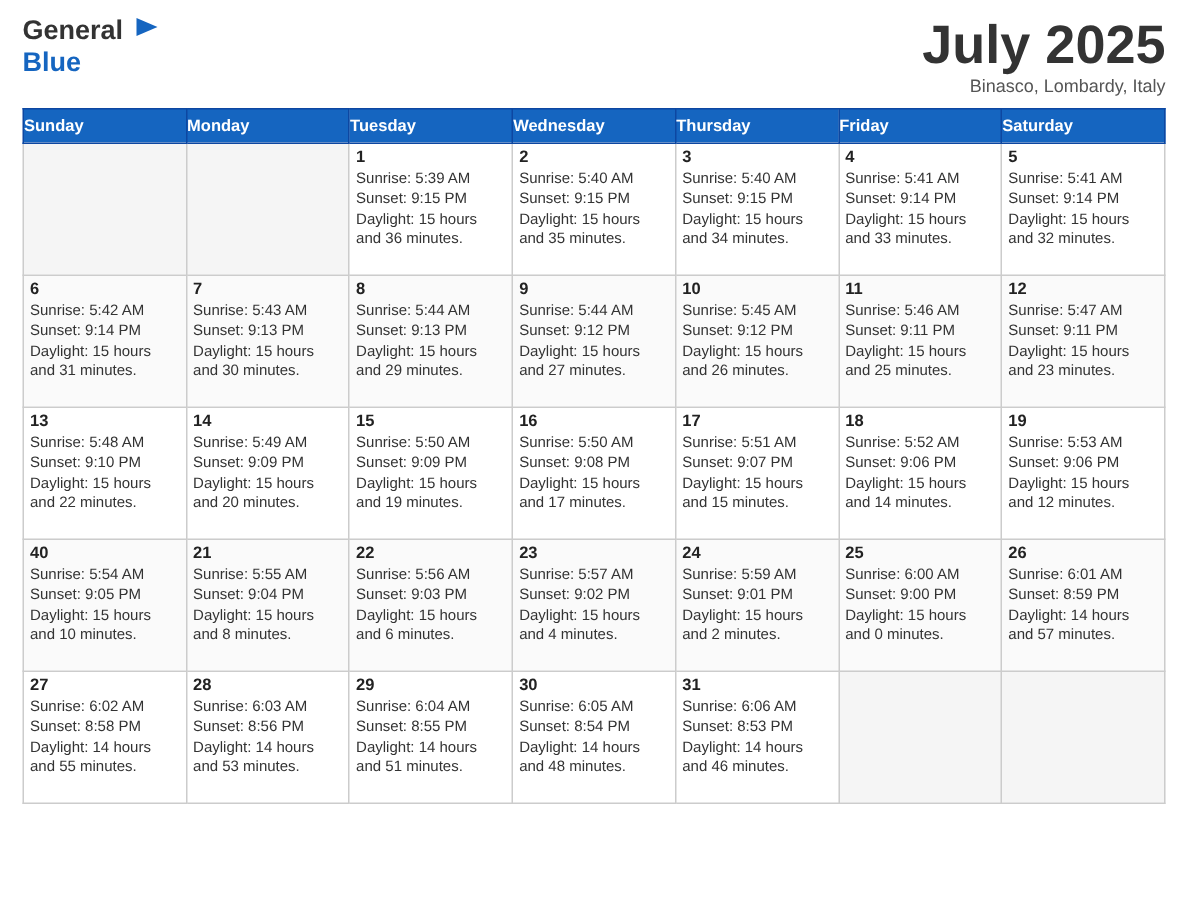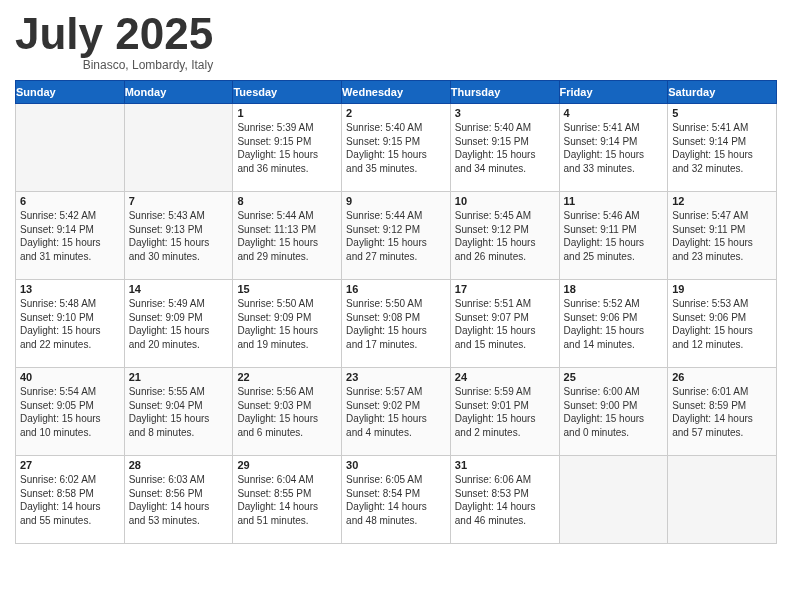--- a/index.html
+++ b/index.html
@@ -35,21 +35,21 @@
     .logo-blue { color: #1565c0; }
     .logo-icon {
       width: 18px;
       height: 22px;
       margin-left: 2px;
     }
     .title-block {
       text-align: right;
     }
     .month-title {
-      font-size: 44px;
+      font-size: 36px;
       font-weight: bold;
       color: #333;
       line-height: 1.1;
     }
     .location {
       font-size: 12px;
       color: #555;
     }
     .calendar {
       width: 100%;
@@ -90,20 +90,35 @@
     }
     tr:nth-child(even) td:not(.empty) {
       background: #fafafa;
     }
   </style>
 </head>
 <body>
 
 <div class="page">
   <div class="header">
+    <div class="logo">
+      <div>
+        <div style="display:flex;align-items:center;">
+          <span class="logo-text">
+            <span class="logo-general">General</span>
+            <svg class="logo-icon" viewBox="0 0 18 22" style="display:inline-block;vertical-align:middle;margin-left:2px;">
+              <polygon points="2,2 16,8 2,14" fill="#1565c0"></polygon>
+            </svg>
+          </span>
+        </div>
+        <div>
+          <span class="logo-text logo-blue">Blue</span>
+        </div>
+      </div>
+    </div>
     <div class="title-block">
       <div class="month-title">July 2025</div>
       <div class="location">Binasco, Lombardy, Italy</div>
     </div>
   </div>
 
   <table class="calendar">
     <thead>
       <tr>
       <th>Sunday</th>
@@ -159,21 +174,21 @@
           </td>
           <td>
             <div class="day-num">7</div>
             <div class="day-info">Sunrise: 5:43 AM
 Sunset: 9:13 PM
 Daylight: 15 hours and 30 minutes.</div>
           </td>
           <td>
             <div class="day-num">8</div>
             <div class="day-info">Sunrise: 5:44 AM
-Sunset: 11:13 PM
+Sunset: 9:13 PM
 Daylight: 15 hours and 29 minutes.</div>
           </td>
           <td>
             <div class="day-num">9</div>
             <div class="day-info">Sunrise: 5:44 AM
 Sunset: 9:12 PM
 Daylight: 15 hours and 27 minutes.</div>
           </td>
           <td>
             <div class="day-num">10</div>

